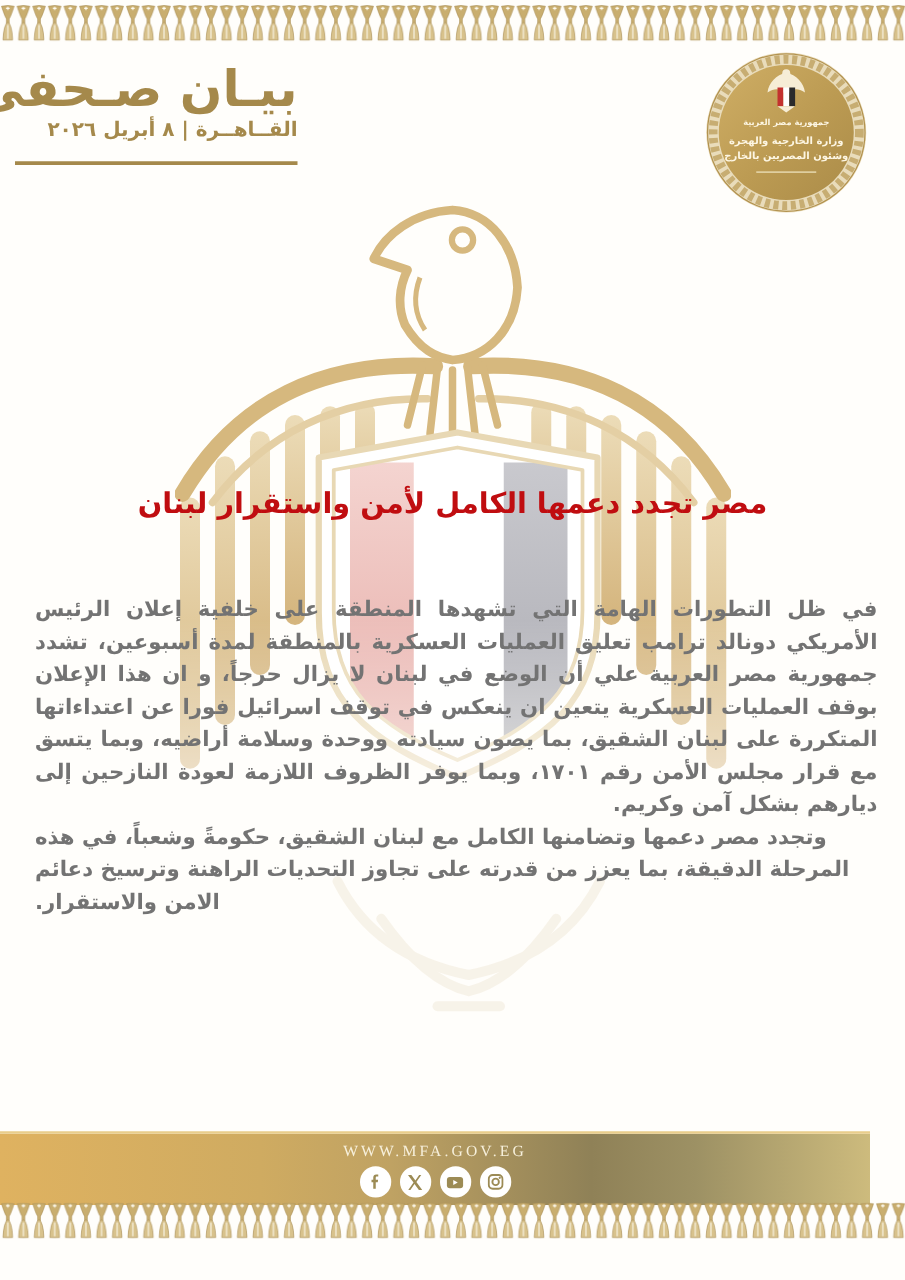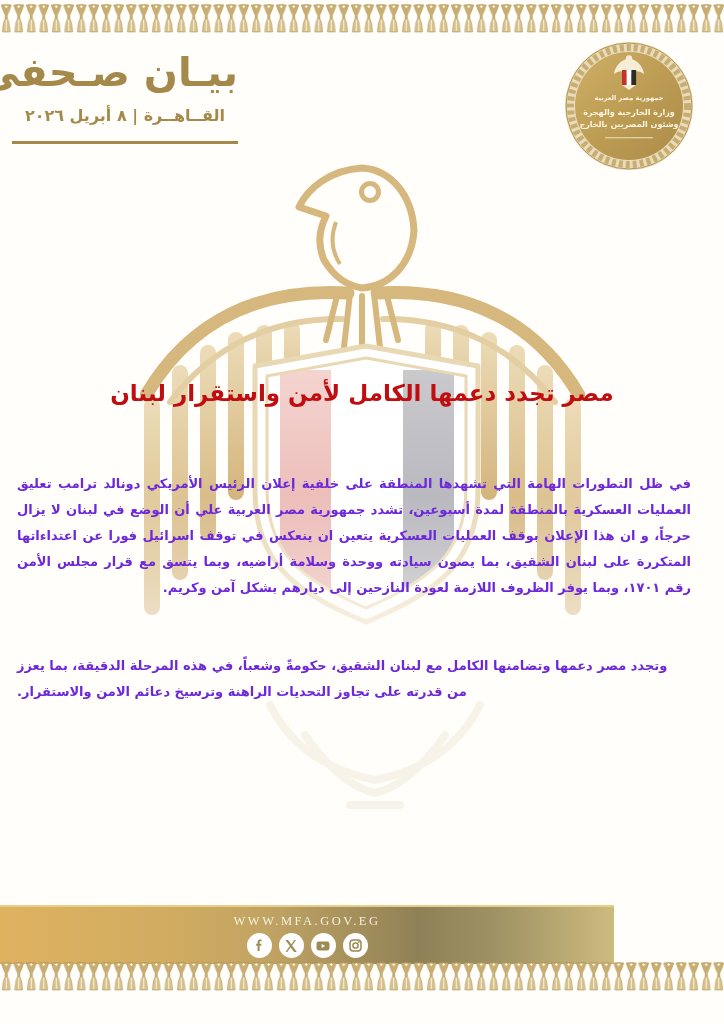--- a/index.html
+++ b/index.html
@@ -15,52 +15,52 @@
   
   .header-block{
     position:absolute;top:50px;left:12px;width:226px;
     direction:rtl;text-align:right;color:#a5894b;
   }
   .statement-kind{
     font-size:40px;font-weight:bold;line-height:1.1;
     letter-spacing:0px;white-space:nowrap;
   }
   .statement-dateline{
-    margin-top:12px;font-size:16px;font-weight:bold;white-space:nowrap;text-align:center;
+    font-size:16px;font-weight:bold;white-space:nowrap;
   }
   .gold-rule{margin-top:16px;height:3px;background:#a5894b;width:100%;}
   
   .seal{position:absolute;top:40px;left:563px;width:132px;height:132px;}
   
   .watermark{
     position:absolute;top:160px;left:140px;width:445px;height:560px;
     -webkit-mask-image:linear-gradient(to bottom,#000 60%,transparent 97%);
     mask-image:linear-gradient(to bottom,#000 60%,transparent 97%);
     pointer-events:none;
   }
   .watermark-ghost{
     position:absolute;top:695px;left:230px;width:290px;height:130px;
     opacity:.12;pointer-events:none;
   }
   
   .headline{
-    position:absolute;top:380px;left:0;width:724px;
+    position:absolute;top:390px;left:0;width:724px;
     direction:rtl;text-align:center;
     color:#c00d10;font-size:23px;font-weight:bold;
   }
   .body-paragraph{
-    position:absolute;left:17px;width:674px;
-    direction:rtl;color:#6d28d9;
-    font-size:13px;font-weight:bold;line-height:26px;
+    position:absolute;left:28px;width:674px;
+    direction:rtl;color:#737373;
+    font-size:17px;font-weight:bold;line-height:26px;
   }
   .body-paragraph.p1{top:458px;text-align:justify;}
   .body-paragraph.p2{top:640px;text-align:left;}
   
   .footer-bar{
-    position:absolute;top:905px;left:0;width:614px;height:57px;
+    position:absolute;top:905px;left:0;width:696px;height:57px;
     background:linear-gradient(90deg,#dfb260 0%,#cfab61 30%,#bfa263 45%,#8f8157 68%,#9d9164 80%,#cdbb7d 100%);
     border-top:2px solid #e9cd8b;
     text-align:center;
   }
   .footer-url{
     margin-top:7px;
     font-family:"Liberation Serif",serif;
     font-size:12.5px;letter-spacing:2.5px;color:#f7f0dc;
   }
   .social-row{

